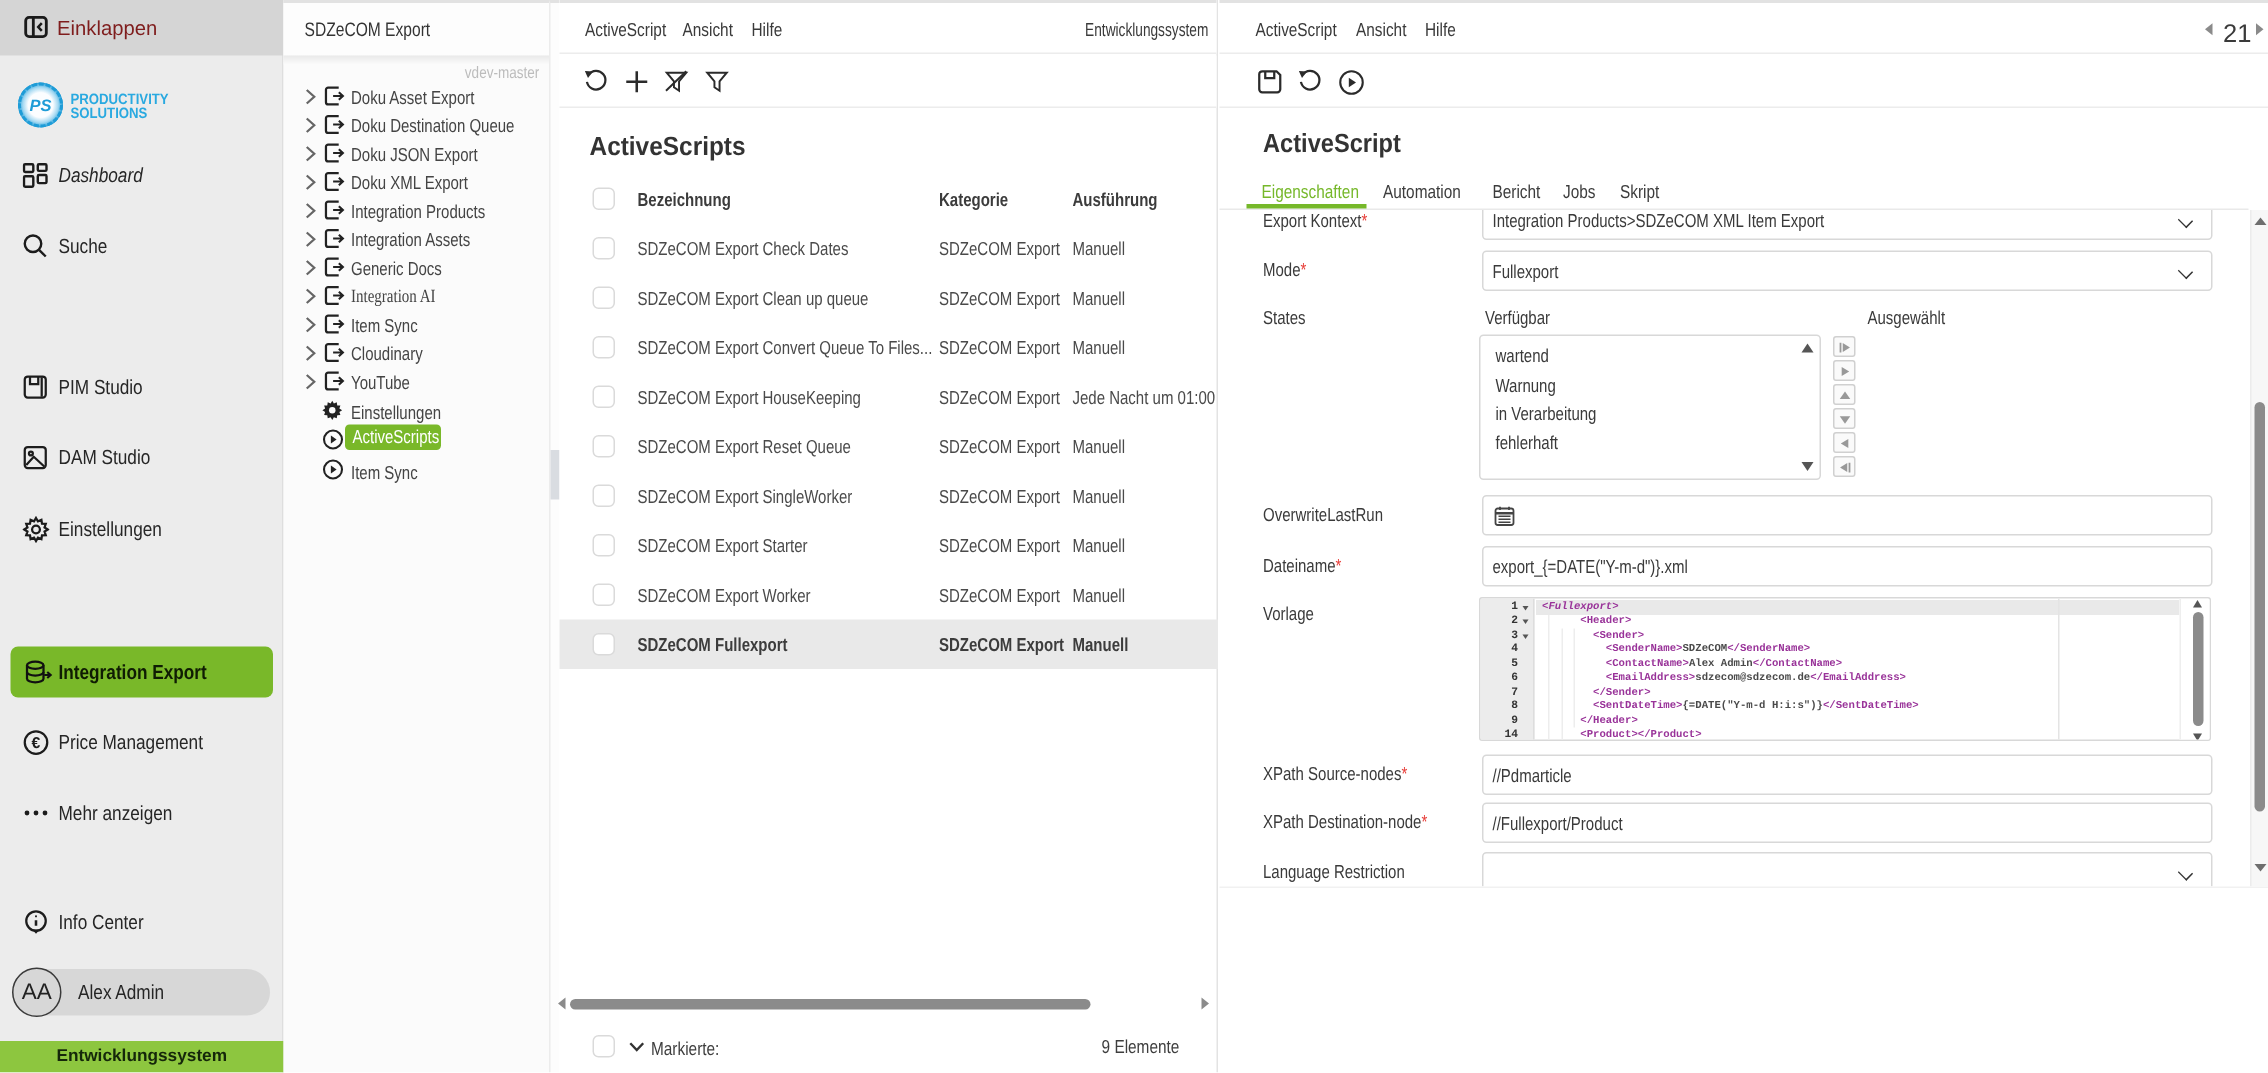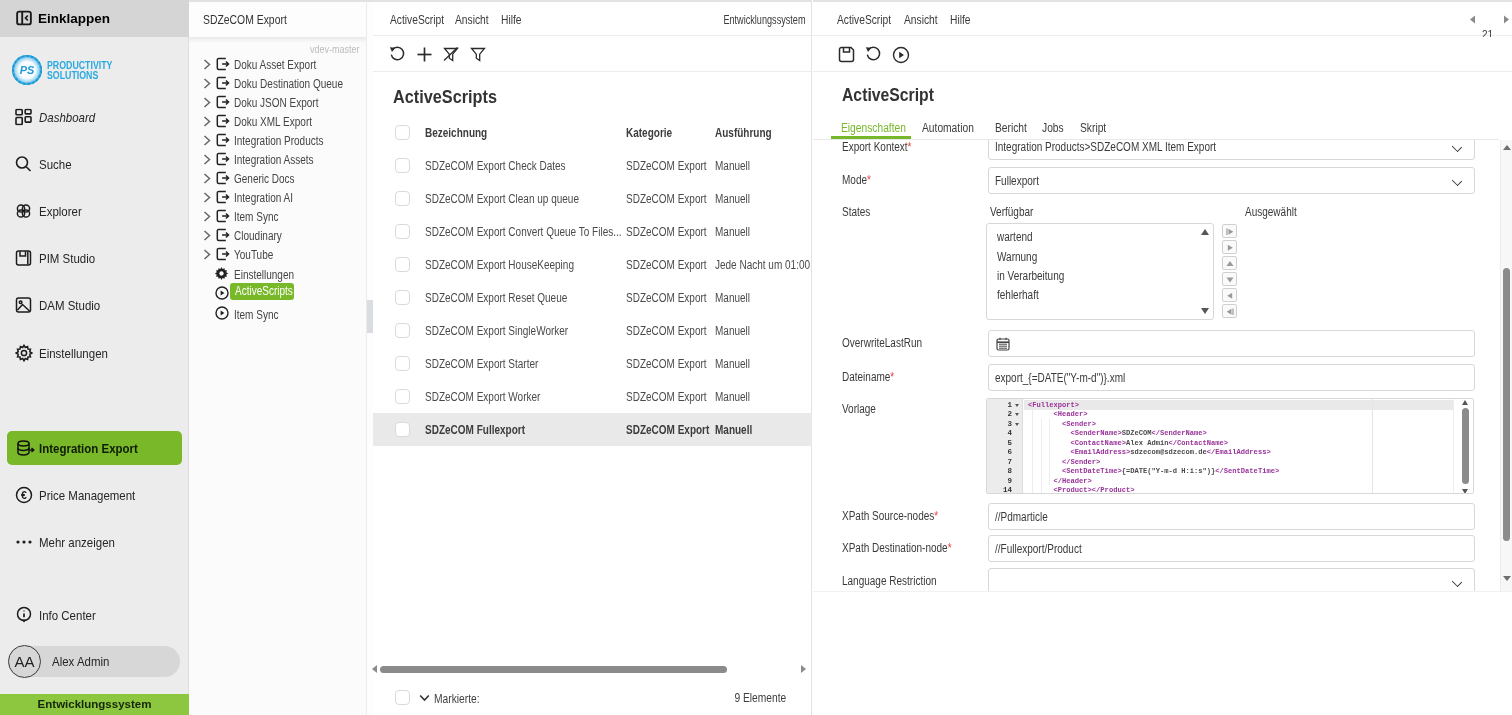--- a/index.html
+++ b/index.html
@@ -2,21 +2,21 @@
 <html><head>
 <meta charset="utf-8">
 <style>
 * { margin:0; padding:0; box-sizing:border-box; }
 html,body { width:1512px; height:715px; overflow:hidden; font-family:"Liberation Sans", sans-serif; background:#fff; }
 #app { position:relative; width:1512px; height:715px; }
 
 
 #side { position:absolute; left:0; top:0; width:189px; height:715px; background:#ececec; border-right:1px solid #dedede; }
 #side .collapse { position:absolute; left:0; top:0; width:189px; height:37px; background:#d5d5d5; }
-#side .collapse .lbl { position:absolute; left:38px; top:11px; font-size:13.5px; color:#000000;font-weight:bold; }
+#side .collapse .lbl { position:absolute; left:38px; top:11px; font-size:13.5px; color:#7f1d1d; }
 #side .collapse svg { position:absolute; left:16px; top:10px; }
 .sitem { position:absolute; left:0; width:189px; height:34px; }
 .sitem .txt { position:absolute; left:39px; top:50%; transform:translateY(-50%) scaleX(.85); transform-origin:0 50%; font-size:13.5px; color:#262626; white-space:nowrap; }
 .sitem svg { position:absolute; left:15px; top:50%; transform:translateY(-50%); }
 .sitem.active { left:7px; width:175px; background:#79b829; border-radius:5px; }
 .sitem.active .txt { left:32px; font-weight:bold; color:#0f1c03; }
 .sitem.active svg { left:9px; }
 #logo { position:absolute; left:11px; top:53px; }
 #userpill { position:absolute; left:8px; top:646px; width:172px; height:31px; background:#d7d7d7; border-radius:16px; }
 #userpill .av { position:absolute; left:0px; top:-1px; width:33px; height:33px; border:1px solid #3a3a3a; border-radius:50%; text-align:center; line-height:31px; font-size:15px; color:#222; }
@@ -73,21 +73,21 @@
 .flabel .req { color:#e8413c; }
 .finput { position:absolute; left:175px; width:487px; height:27px; border:1px solid #d8d8d8; border-radius:3px; background:#fff; }
 .finput .v { position:absolute; left:6px; top:6px; font-size:12.5px; color:#3a3a3a; transform:scaleX(.8); transform-origin:0 50%; white-space:nowrap; }
 .fsel::after { content:""; position:absolute; right:13px; top:9px; width:7px; height:7px; border-right:1.7px solid #333; border-bottom:1.7px solid #333; transform:rotate(45deg) scale(1,0.8); }
 #vscroll { position:absolute; left:687px; top:140px; width:12px; height:451px; background:#f7f7f7; border-left:1px solid #ececec; }
 #vscroll .thumb { position:absolute; left:2px; top:128px; width:7px; height:273px; background:#8b8b8b; border-radius:4px; }
 #vscroll .ua { position:absolute; left:2px; top:5px; width:0; height:0; border:4px solid transparent; border-bottom:5px solid #6e6e6e; border-top:none; }
 #vscroll .da { position:absolute; left:2px; top:436px; width:0; height:0; border:4px solid transparent; border-top:5px solid #6e6e6e; border-bottom:none; }
 #belowform { position:absolute; left:0; top:591px; width:699px; height:124px; background:#fff; border-top:1px solid #f1f1f1; }
 .pager { position:absolute; right:0; top:0; width:70px; height:36px; }
-.pager .n { position:absolute; top:27px; font-size:10px; color:#3a3a3a; }
+.pager .n { position:absolute; top:11px; font-size:17px; color:#3a3a3a; }
 .pager svg { position:absolute; top:13px; }
 
 
 .lbox { position:absolute; border:1px solid #d8d8d8; border-radius:3px; background:#fff; }
 .lbox .item { position:absolute; left:10px; font-size:12.5px; color:#3a3a3a; transform:scaleX(.8); transform-origin:0 50%; white-space:nowrap; }
 .tri-u { position:absolute; width:0; height:0; border:4px solid transparent; border-bottom:6px solid #555; border-top:none; }
 .tri-d { position:absolute; width:0; height:0; border:4px solid transparent; border-top:6px solid #555; border-bottom:none; }
 .xferbtn { position:absolute; width:15px; height:14px; border:1px solid #d0d0d0; border-radius:2px; background:#fafafa; }
 .xferbtn svg { position:absolute; left:2px; top:2px; }
 
@@ -138,29 +138,20 @@
         </svg>
         <span class="txt">Dashboard</span>
       </div>
   <div class="sitem " style="top:147px;">
         <svg width="17" height="17" viewBox="0 0 17 17" fill="none" stroke="#1c1c1c" stroke-width="1.6">
           <circle cx="7" cy="7" r="5.5"></circle>
           <line x1="11.2" y1="11.2" x2="15.5" y2="15.5"></line>
         </svg>
         <span class="txt">Suche</span>
       </div>
-  <div class="sitem " style="top:194px;">
-        <svg width="17" height="17" viewBox="0 0 17 17" fill="none" stroke="#1c1c1c" stroke-width="1.5">
-          <circle cx="6" cy="6" r="3.6"></circle>
-          <circle cx="11" cy="6" r="3.6"></circle>
-          <circle cx="6" cy="11" r="3.6"></circle>
-          <circle cx="11" cy="11" r="3.6"></circle>
-        </svg>
-        <span class="txt">Explorer</span>
-      </div>
   <div class="sitem " style="top:241px;">
         <svg width="17" height="17" viewBox="0 0 17 17" fill="none" stroke="#1c1c1c" stroke-width="1.5">
           <rect x="1.5" y="1.5" width="14" height="14" rx="2"></rect>
           <path d="M5 1.8 L5 6.5 L10.5 6.5 L10.5 1.8"></path>
           <line x1="12.8" y1="2" x2="12.8" y2="15"></line>
         </svg>
         <span class="txt">PIM Studio</span>
       </div>
   <div class="sitem " style="top:288px;">
         <svg width="17" height="17" viewBox="0 0 17 17" fill="none" stroke="#1c1c1c" stroke-width="1.5">
@@ -284,21 +275,21 @@
   <div class="titem" style="top:167px;">
         <svg style="position:absolute;left:14px;top:4px;" width="8" height="11" viewBox="0 0 8 11" fill="none" stroke="#666" stroke-width="1.5">
           <path d="M1.5 1 L6.5 5.5 L1.5 10"></path>
         </svg>
         <svg class="ico" width="14" height="14" viewBox="0 0 15 14" fill="none" stroke="#222" stroke-width="1.6">
           <path d="M10.5 1 L3 1 A1.6 1.6 0 0 0 1.4 2.6 L1.4 11.4 A1.6 1.6 0 0 0 3 13 L10.5 13"></path>
           <path d="M6.5 7 L13.2 7 M10.6 4.3 L13.5 7 L10.6 9.7" stroke-width="1.5"></path>
         </svg>
         <span class="t">Generic Docs</span>
       </div>
-  <div class="titem" style="top:186px;">
+  <div class="titem" style="top:186px;font-family:Liberation Serif, serif;">
         <svg style="position:absolute;left:14px;top:4px;" width="8" height="11" viewBox="0 0 8 11" fill="none" stroke="#666" stroke-width="1.5">
           <path d="M1.5 1 L6.5 5.5 L1.5 10"></path>
         </svg>
         <svg class="ico" width="14" height="14" viewBox="0 0 15 14" fill="none" stroke="#222" stroke-width="1.6">
           <path d="M10.5 1 L3 1 A1.6 1.6 0 0 0 1.4 2.6 L1.4 11.4 A1.6 1.6 0 0 0 3 13 L10.5 13"></path>
           <path d="M6.5 7 L13.2 7 M10.6 4.3 L13.5 7 L10.6 9.7" stroke-width="1.5"></path>
         </svg>
         <span class="t">Integration AI</span>
       </div>
   <div class="titem" style="top:205px;">
@@ -570,21 +561,21 @@
     <div class="flabel" style="top:262px;">Vorlage</div>
     <div id="codeed">
       <div class="activeline"></div>
       <div class="gutter"></div>
       <div class="ruler"></div>
           <div style="position:absolute;left:45px;top:11px;width:1px;height:85px;background:#ededed;"></div>
           <div style="position:absolute;left:54px;top:20px;width:1px;height:76px;background:#ededed;"></div>
           <div style="position:absolute;left:62px;top:20px;width:1px;height:66px;background:#ededed;"></div>
       <span class="ln" style="top:1.5px;">1</span>
       <div class="fold" style="top:4.5px;"></div>
-      <span class="cl" style="top:1.5px;">&lt;Fullexport&gt;</span>
+      <span class="cl" style="top:1.5px;font-style:italic;">&lt;Fullexport&gt;</span>
       <span class="ln" style="top:11.0px;">2</span>
       <div class="fold" style="top:14.0px;"></div>
       <span class="cl" style="top:11.0px;">&nbsp;&nbsp;&nbsp;&nbsp;&nbsp;&nbsp;&lt;Header&gt;</span>
       <span class="ln" style="top:20.5px;">3</span>
       <div class="fold" style="top:23.5px;"></div>
       <span class="cl" style="top:20.5px;">&nbsp;&nbsp;&nbsp;&nbsp;&nbsp;&nbsp;&nbsp;&nbsp;&lt;Sender&gt;</span>
       <span class="ln" style="top:30.0px;">4</span>
       <span class="cl" style="top:30.0px;">&nbsp;&nbsp;&nbsp;&nbsp;&nbsp;&nbsp;&nbsp;&nbsp;&nbsp;&nbsp;&lt;SenderName&gt;<b>SDZeCOM</b>&lt;/SenderName&gt;</span>
       <span class="ln" style="top:39.5px;">5</span>
       <span class="cl" style="top:39.5px;">&nbsp;&nbsp;&nbsp;&nbsp;&nbsp;&nbsp;&nbsp;&nbsp;&nbsp;&nbsp;&lt;ContactName&gt;<b>Alex Admin</b>&lt;/ContactName&gt;</span>

